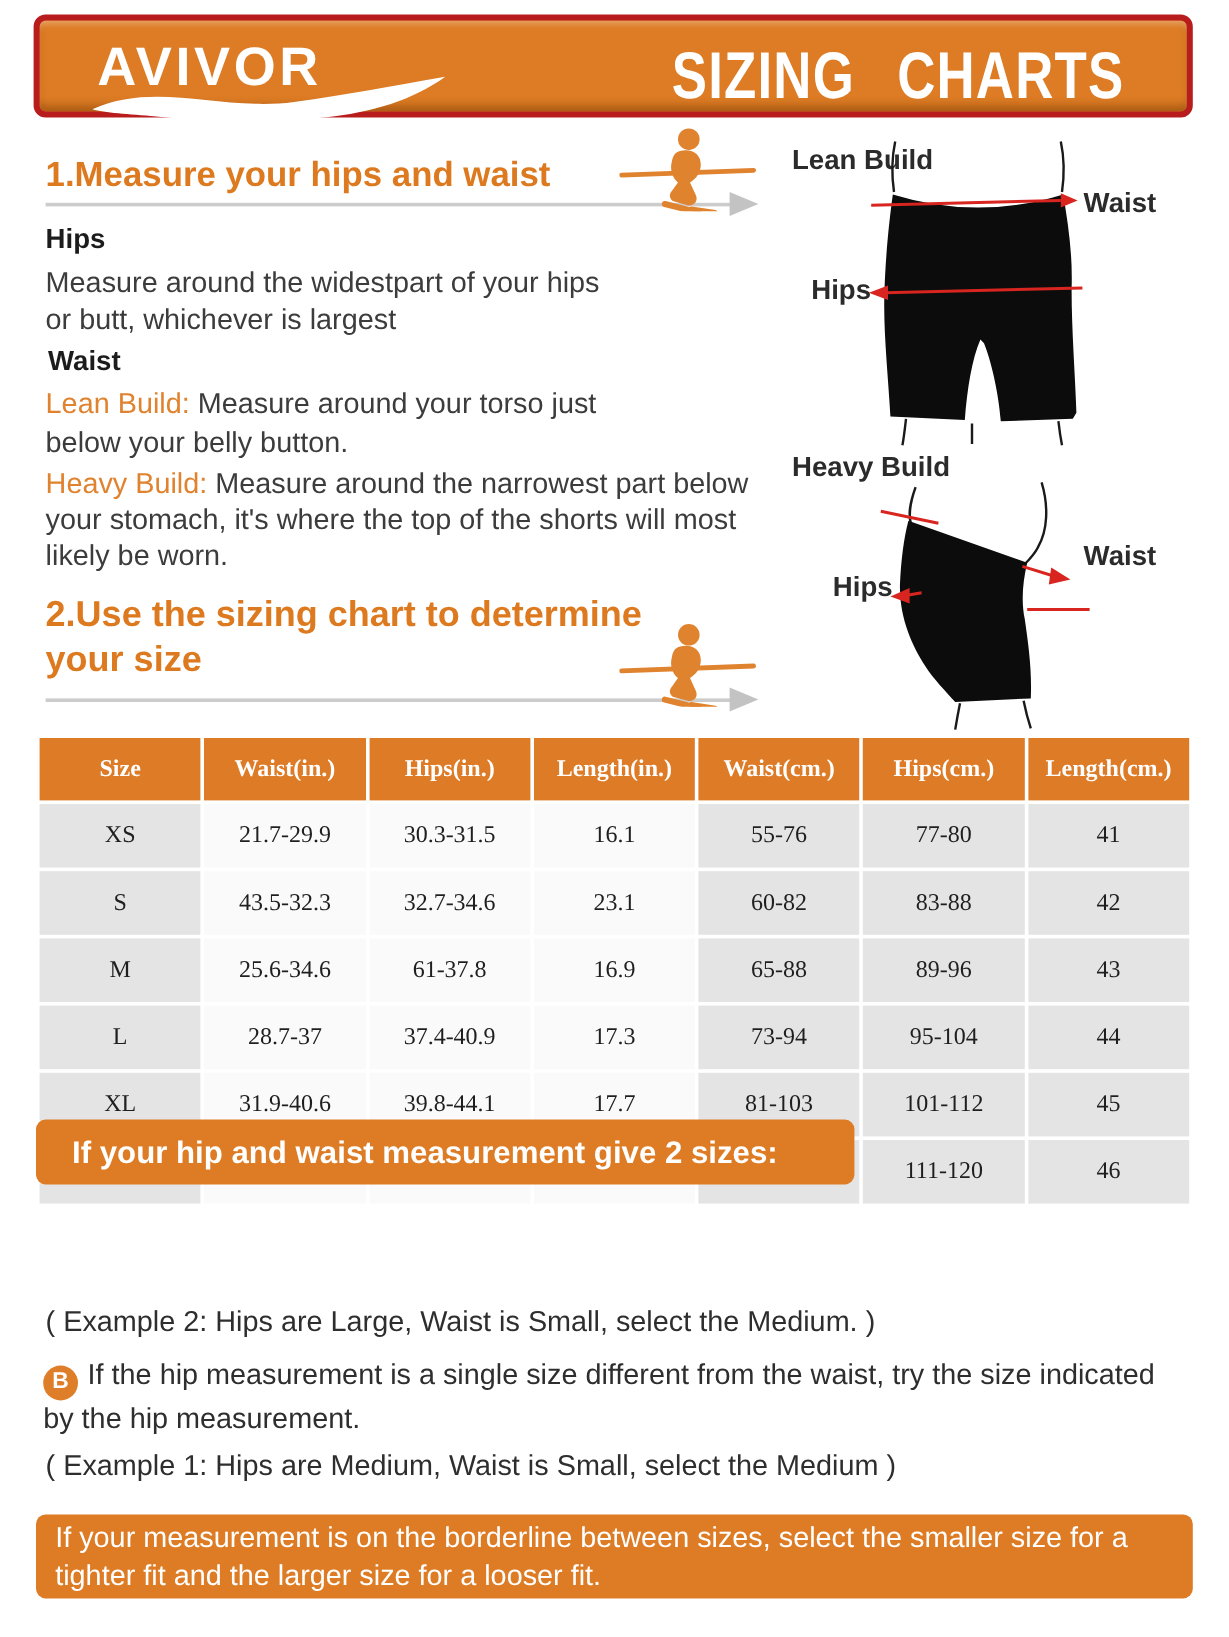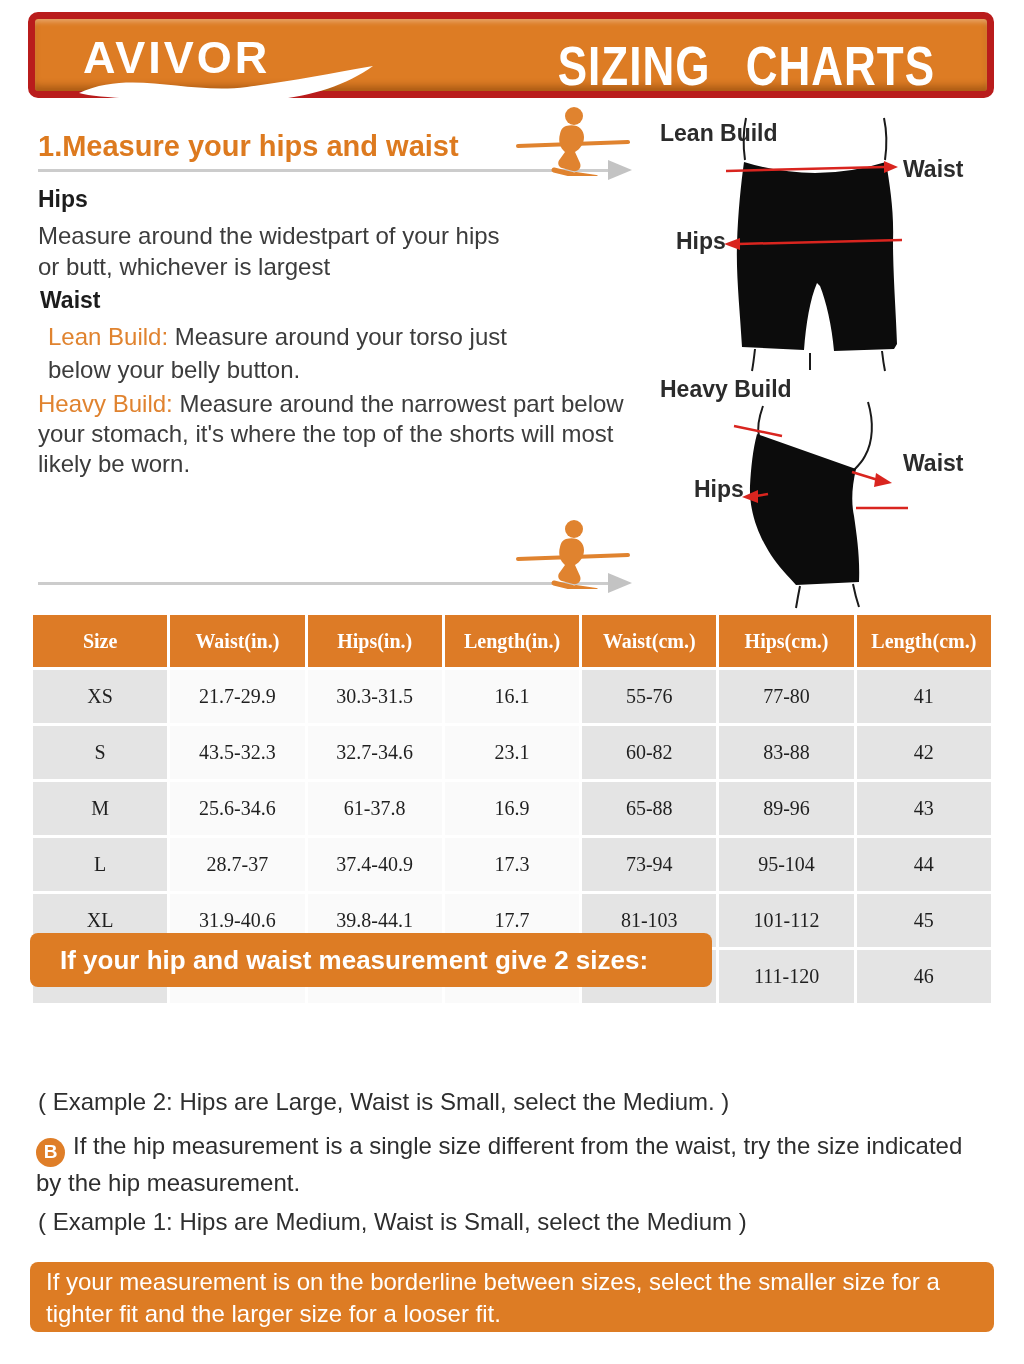--- a/index.html
+++ b/index.html
@@ -2,21 +2,21 @@
 <html><head>
 <meta charset="utf-8">
 <style>
   html,body{margin:0;padding:0;background:#fff;}
   *{box-sizing:border-box;}
   .page{position:relative;width:1024px;height:1364px;background:#ffffff;overflow:hidden;
         font-family:"Liberation Sans","DejaVu Sans",sans-serif;color:#303030;}
 
   
   .banner{position:absolute;left:28px;top:12px;width:966px;height:86px;background:#dd7c24;
-          border:7px solid #b91c1c;border-radius:10px;
+          border:5px solid #b91c1c;border-radius:10px;
           box-shadow:inset 0 5px 5px -2px rgba(255,255,255,.30), inset 0 -7px 7px -2px rgba(110,50,0,.45);}
   .logo{position:absolute;left:48px;top:14px;width:280px;height:62px;}
   .logo-text{position:absolute;left:0;top:2px;font-size:45px;font-weight:900;letter-spacing:3px;
              color:#ffffff;line-height:1;}
   .swoosh{position:absolute;left:-6px;top:32px;}
   .page-title{position:absolute;right:52px;top:20px;font-size:44px;font-weight:900;color:#ffffff;
               letter-spacing:1px;word-spacing:22px;transform:scaleY(1.25);transform-origin:top;
               line-height:1;white-space:nowrap;}
 
   
@@ -25,21 +25,21 @@
   #heading2{left:38px;top:494px;width:548px;font-size:30px;line-height:37px;}
   .rule{position:absolute;height:3px;background:#cccccc;}
   .rule-head{position:absolute;width:0;height:0;border-top:10px solid transparent;
              border-bottom:10px solid transparent;border-left:24px solid #c3c3c3;}
   .skier{position:absolute;}
 
   
   .sub-label{position:absolute;font-size:23px;font-weight:bold;color:#1c1c1c;}
   .body-text{position:absolute;font-size:24px;color:#3c3c3c;}
   #hips-text{left:38px;top:220px;width:470px;line-height:31px;}
-  #lean-para{left:48px;top:320px;width:528px;line-height:33px;}
+  #lean-para{left:38px;top:320px;width:528px;line-height:33px;}
   #heavy-para{left:38px;top:389px;width:598px;line-height:30px;}
   .accent{color:#e0832f;}
 
   
   .figure{position:absolute;}
   #fig-lean{left:660px;top:116px;width:340px;height:256px;}
   #fig-heavy{left:660px;top:372px;width:340px;height:238px;}
   .fig-title{position:absolute;left:0;top:4px;width:320px;
              font-size:23px;font-weight:bold;color:#2b2b2b;}
   .fig-label{position:absolute;font-size:23px;font-weight:bold;color:#2b2b2b;}
@@ -113,20 +113,21 @@
       <path d="M222,235 C223,244 224,250 225,255" stroke="#1a1a1a" stroke-width="2" fill="none"></path>
       <line x1="66" y1="55" x2="224" y2="51" stroke="#d9251f" stroke-width="2.5"></line>
       <polygon points="224,45 238,51 224,57" fill="#d9251f"></polygon>
       <line x1="78" y1="128" x2="242" y2="124" stroke="#d9251f" stroke-width="2.5"></line>
       <polygon points="80,122 64,128 80,134" fill="#d9251f"></polygon>
     </svg>
     <div class="fig-label" style="left:243px;top:40px;">Waist</div>
     <div class="fig-label" style="left:16px;top:112px;">Hips</div>
   </div>
 
+  <h2 id="heading2" class="sec-heading" style="margin:0;">2.Use the sizing chart to determine your size</h2>
   <div class="rule" style="left:38px;top:582px;width:572px;"></div>
   <div class="rule-head" style="left:608px;top:573px;"></div>
   <svg class="skier" style="left:516px;top:519px;" width="114" height="70" viewBox="0 0 114 70">
     <line x1="2" y1="40" x2="112" y2="36" stroke="#e0832f" stroke-width="4" stroke-linecap="round"></line>
     <circle cx="58" cy="10" r="9" fill="#e0832f"></circle>
     <path d="M50,20 C60,17 68,22 68,31 C68,38 64,43 59,46 L64,57 C66,62 62,66 57,65 L46,62 C42,61 41,56 44,53 L49,46 C44,42 42,35 44,28 C45,23 47,21 50,20 Z" fill="#e0832f"></path>
     <path d="M38,64 L66,71" stroke="#e0832f" stroke-width="5" stroke-linecap="round"></path>
     <path d="M60,68 L80,71" stroke="#e0832f" stroke-width="4" stroke-linecap="round"></path>
   </svg>
 

